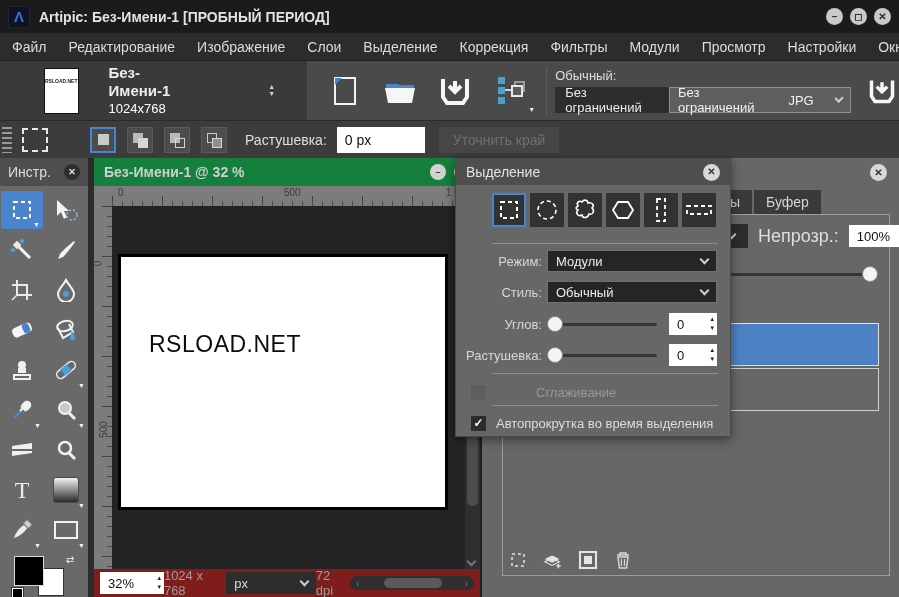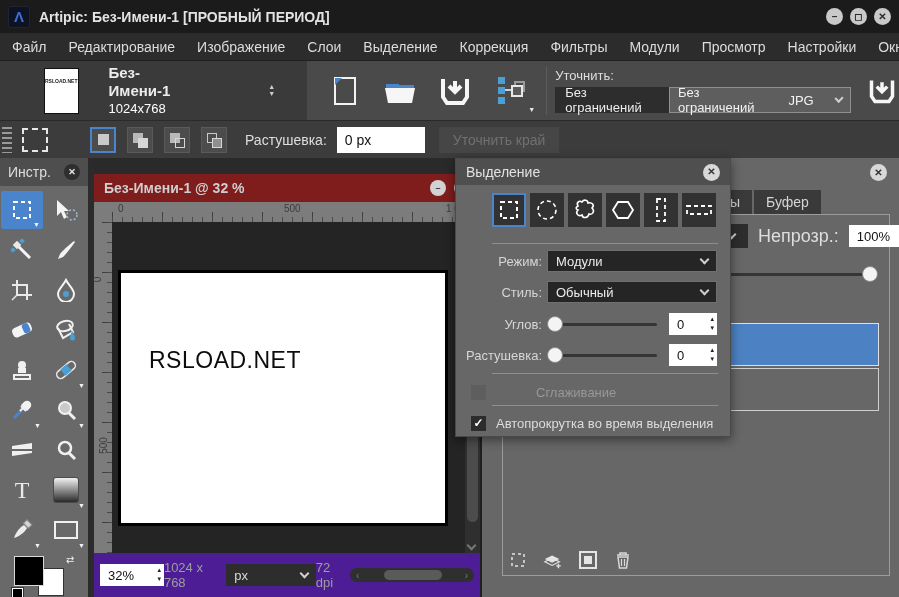--- a/index.html
+++ b/index.html
@@ -76,21 +76,21 @@
   .toolcell.active { background:#4a84cd; border-radius:2px; margin:1px; }
   .toolcell .dd { position:absolute; right:3px; bottom:1px; font-size:7px; color:#f2f2f2; }
   .swatches { position:relative; height:48px; margin-top:4px; }
   .sw-back { position:absolute; left:38px; top:14px; width:26px; height:28px; background:#fff; border:1px solid #333; }
   .sw-front { position:absolute; left:14px; top:2px; width:30px; height:30px; background:#000; border:1px solid #d9d9d9; }
   .sw-swap { position:absolute; left:66px; top:0; font-size:10px; color:#f0f0f0; }
   .sw-mini { position:absolute; left:12px; top:34px; width:11px; height:11px; background:#000; border:1px solid #fff; outline:1px solid #333; }
 
   
   .canvaswin { left:94px; top:158px; width:386px; height:439px; background:#2a2a2a; display:flex; flex-direction:column; }
-  .cw-title { height:28px; background:#7f1d1d; display:flex; align-items:center; padding:0 10px;margin-top:16px; }
+  .cw-title { height:28px; background:#15803d; display:flex; align-items:center; padding:0 10px; }
   .cw-title .t { color:#cfcfcf; font-size:14px; font-weight:bold; }
   .cw-btns { margin-left:auto; display:flex; gap:8px; }
   .cw-circle { width:16px; height:16px; border-radius:50%; background:#d2d2d2; color:#333; font-size:9px;
     display:flex; align-items:center; justify-content:center; font-weight:bold; }
   .cw-rulerrow { height:20px; display:flex; }
   .cw-corner { width:18px; background:#7c7c7c; }
   .hruler { flex:1; background:#7c7c7c; position:relative;
     background-image:
       repeating-linear-gradient(to right,#4a4a4a 0 1px,transparent 1px 10px),
       repeating-linear-gradient(to right,#3f3f3f 0 1px,transparent 1px 50px);
@@ -103,21 +103,21 @@
       repeating-linear-gradient(to bottom,#3f3f3f 0 1px,transparent 1px 50px);
     background-size:5px 100%,10px 100%; background-position:right top,right top; background-repeat:repeat-y; }
   .vruler span { position:absolute; left:1px; font-size:10px; color:#3c3c3c; transform:rotate(-90deg); transform-origin:center; }
   .cw-canvasarea { flex:1; background:#242424; position:relative; overflow:hidden; }
   .white-canvas { position:absolute; left:6px; top:48px; width:330px; height:256px; background:#fff; border:3px solid #000; }
   .canvas-text { position:absolute; left:28px; top:74px; font-size:23px; color:#0c0c0c; letter-spacing:0.5px; }
   .vscroll { width:15px; background:#2f2f2f; position:relative; }
   .vscroll .thumb { position:absolute; left:2px; top:88px; width:11px; height:212px; background:#4c4c4c; border-radius:6px; }
   .vscroll .arr { position:absolute; bottom:4px; left:3px; width:7px; height:7px; border-right:2px solid #777;
     border-bottom:2px solid #777; transform:rotate(45deg); }
-  .cw-status { height:44px; background:#4c1d95; display:flex; align-items:center; padding:0 6px; }
+  .cw-status { height:28px; background:#7f1d1d; display:flex; align-items:center; padding:0 6px; }
   .spinbox { position:relative; background:#fff; height:22px; display:flex; align-items:center; }
   .spinbox input { width:100%; height:100%; border:none; background:transparent; font-size:13px; color:#111;
     padding:0 16px 0 8px; font-family:"Liberation Sans",sans-serif; }
   .spin-arrows { position:absolute; right:3px; top:1px; font-size:7px; line-height:1.3; color:#222; text-align:center; }
   .dim-label { color:#9d9d9d; font-size:13px; }
   .px-select { background:#2d2d2d; height:22px; width:92px; display:flex; align-items:center; padding:0 8px; color:#d8d8d8; }
   .px-select .chev { margin-left:auto; }
   .hscroll { width:128px; height:14px; background:#2f2f2f; border-radius:7px; position:relative; }
   .hscroll .thumb { position:absolute; left:34px; top:2px; width:58px; height:10px; background:#5a5a5a; border-radius:5px; }
   .hscroll .a { position:absolute; top:3px; font-size:10px; color:#777; line-height:1; }
@@ -232,21 +232,21 @@
           <rect x="4" y="13" width="7" height="7" fill="#4a9fd4"></rect>
           <rect x="4" y="23" width="7" height="7" fill="#4a9fd4"></rect>
           <path d="M11 16 h8" stroke="#cfcfcf" stroke-width="2"></path>
           <rect x="21" y="8" width="9" height="9" fill="none" stroke="#9a9a9a" stroke-width="2"></rect>
           <rect x="18" y="12" width="10" height="10" fill="#5a5a5a" stroke="#e8e8e8" stroke-width="2"></rect>
         </svg>
         <span class="dd">▼</span>
       </div>
       <div class="tb-divider"></div>
       <div class="export-block">
-        <div class="export-label">Уточнить:</div>
+        <div class="export-label">Обычный:</div>
         <div class="export-row">
           <div class="export-f1">Без ограничений</div>
           <div class="export-f2">
             <span>Без ограничений</span>
             <span>JPG</span>
             <span class="chev"></span>
           </div>
         </div>
       </div>
       <div class="tbicon" style="margin-left:12px;">

